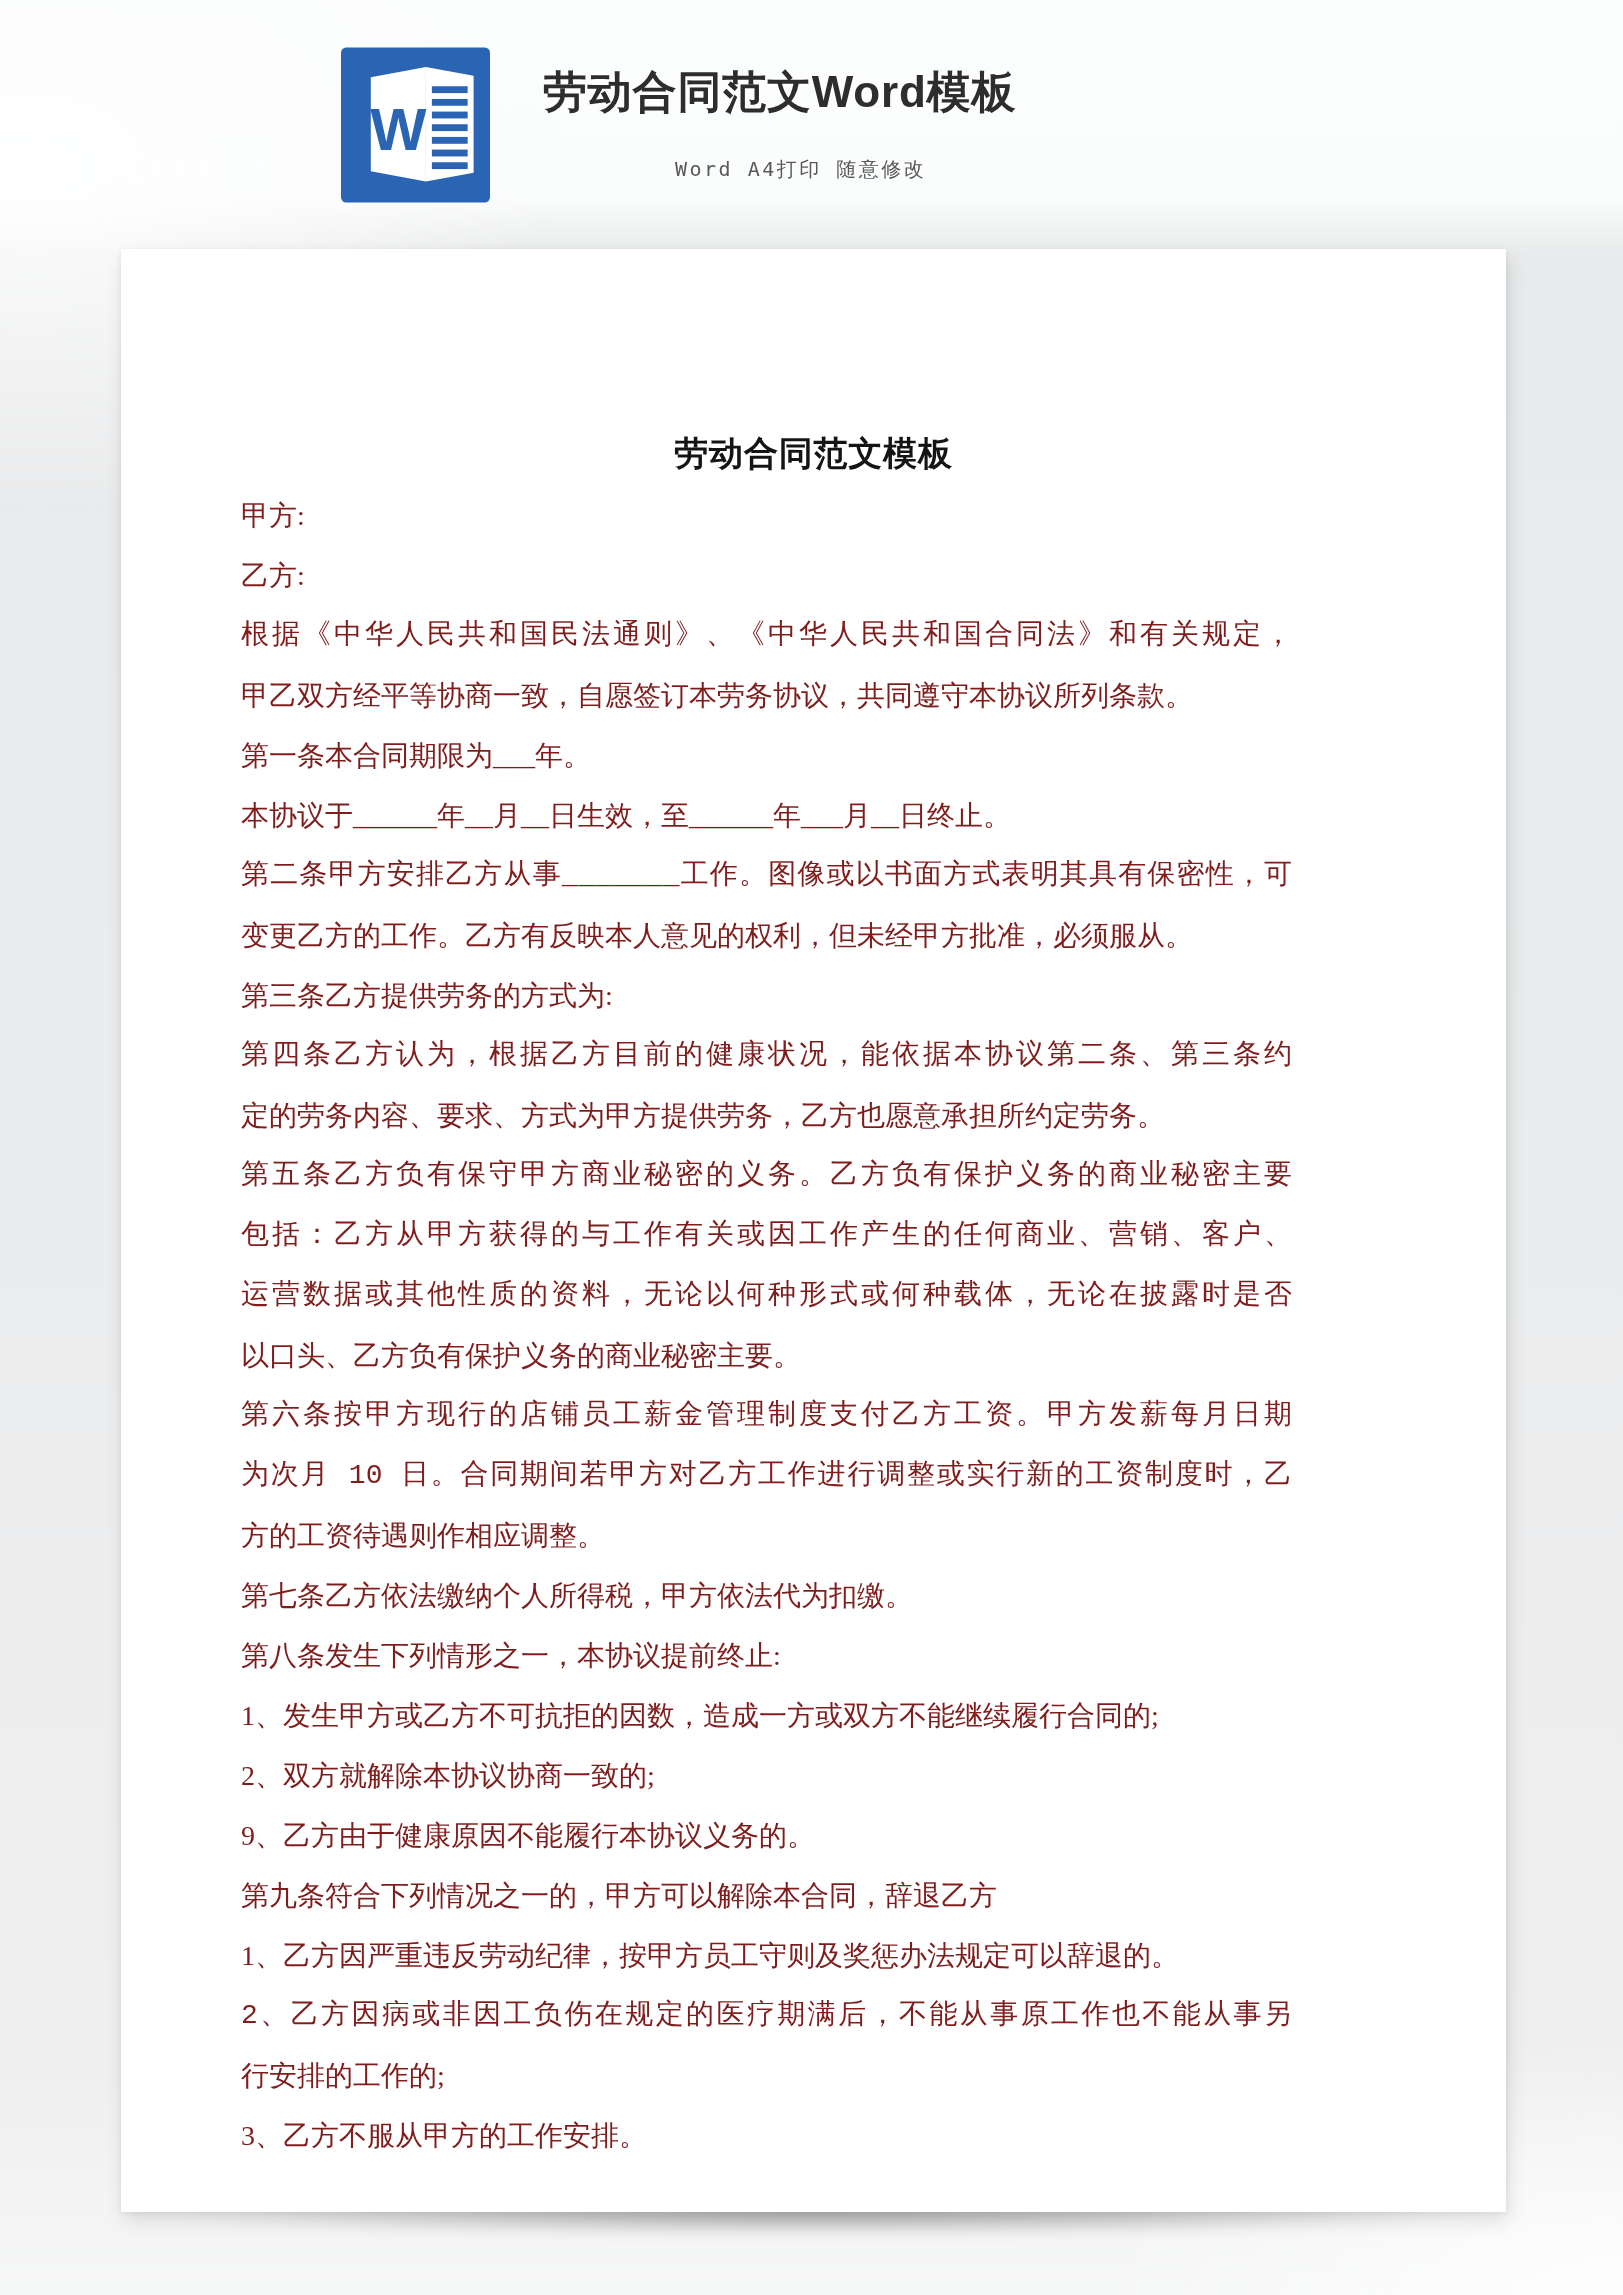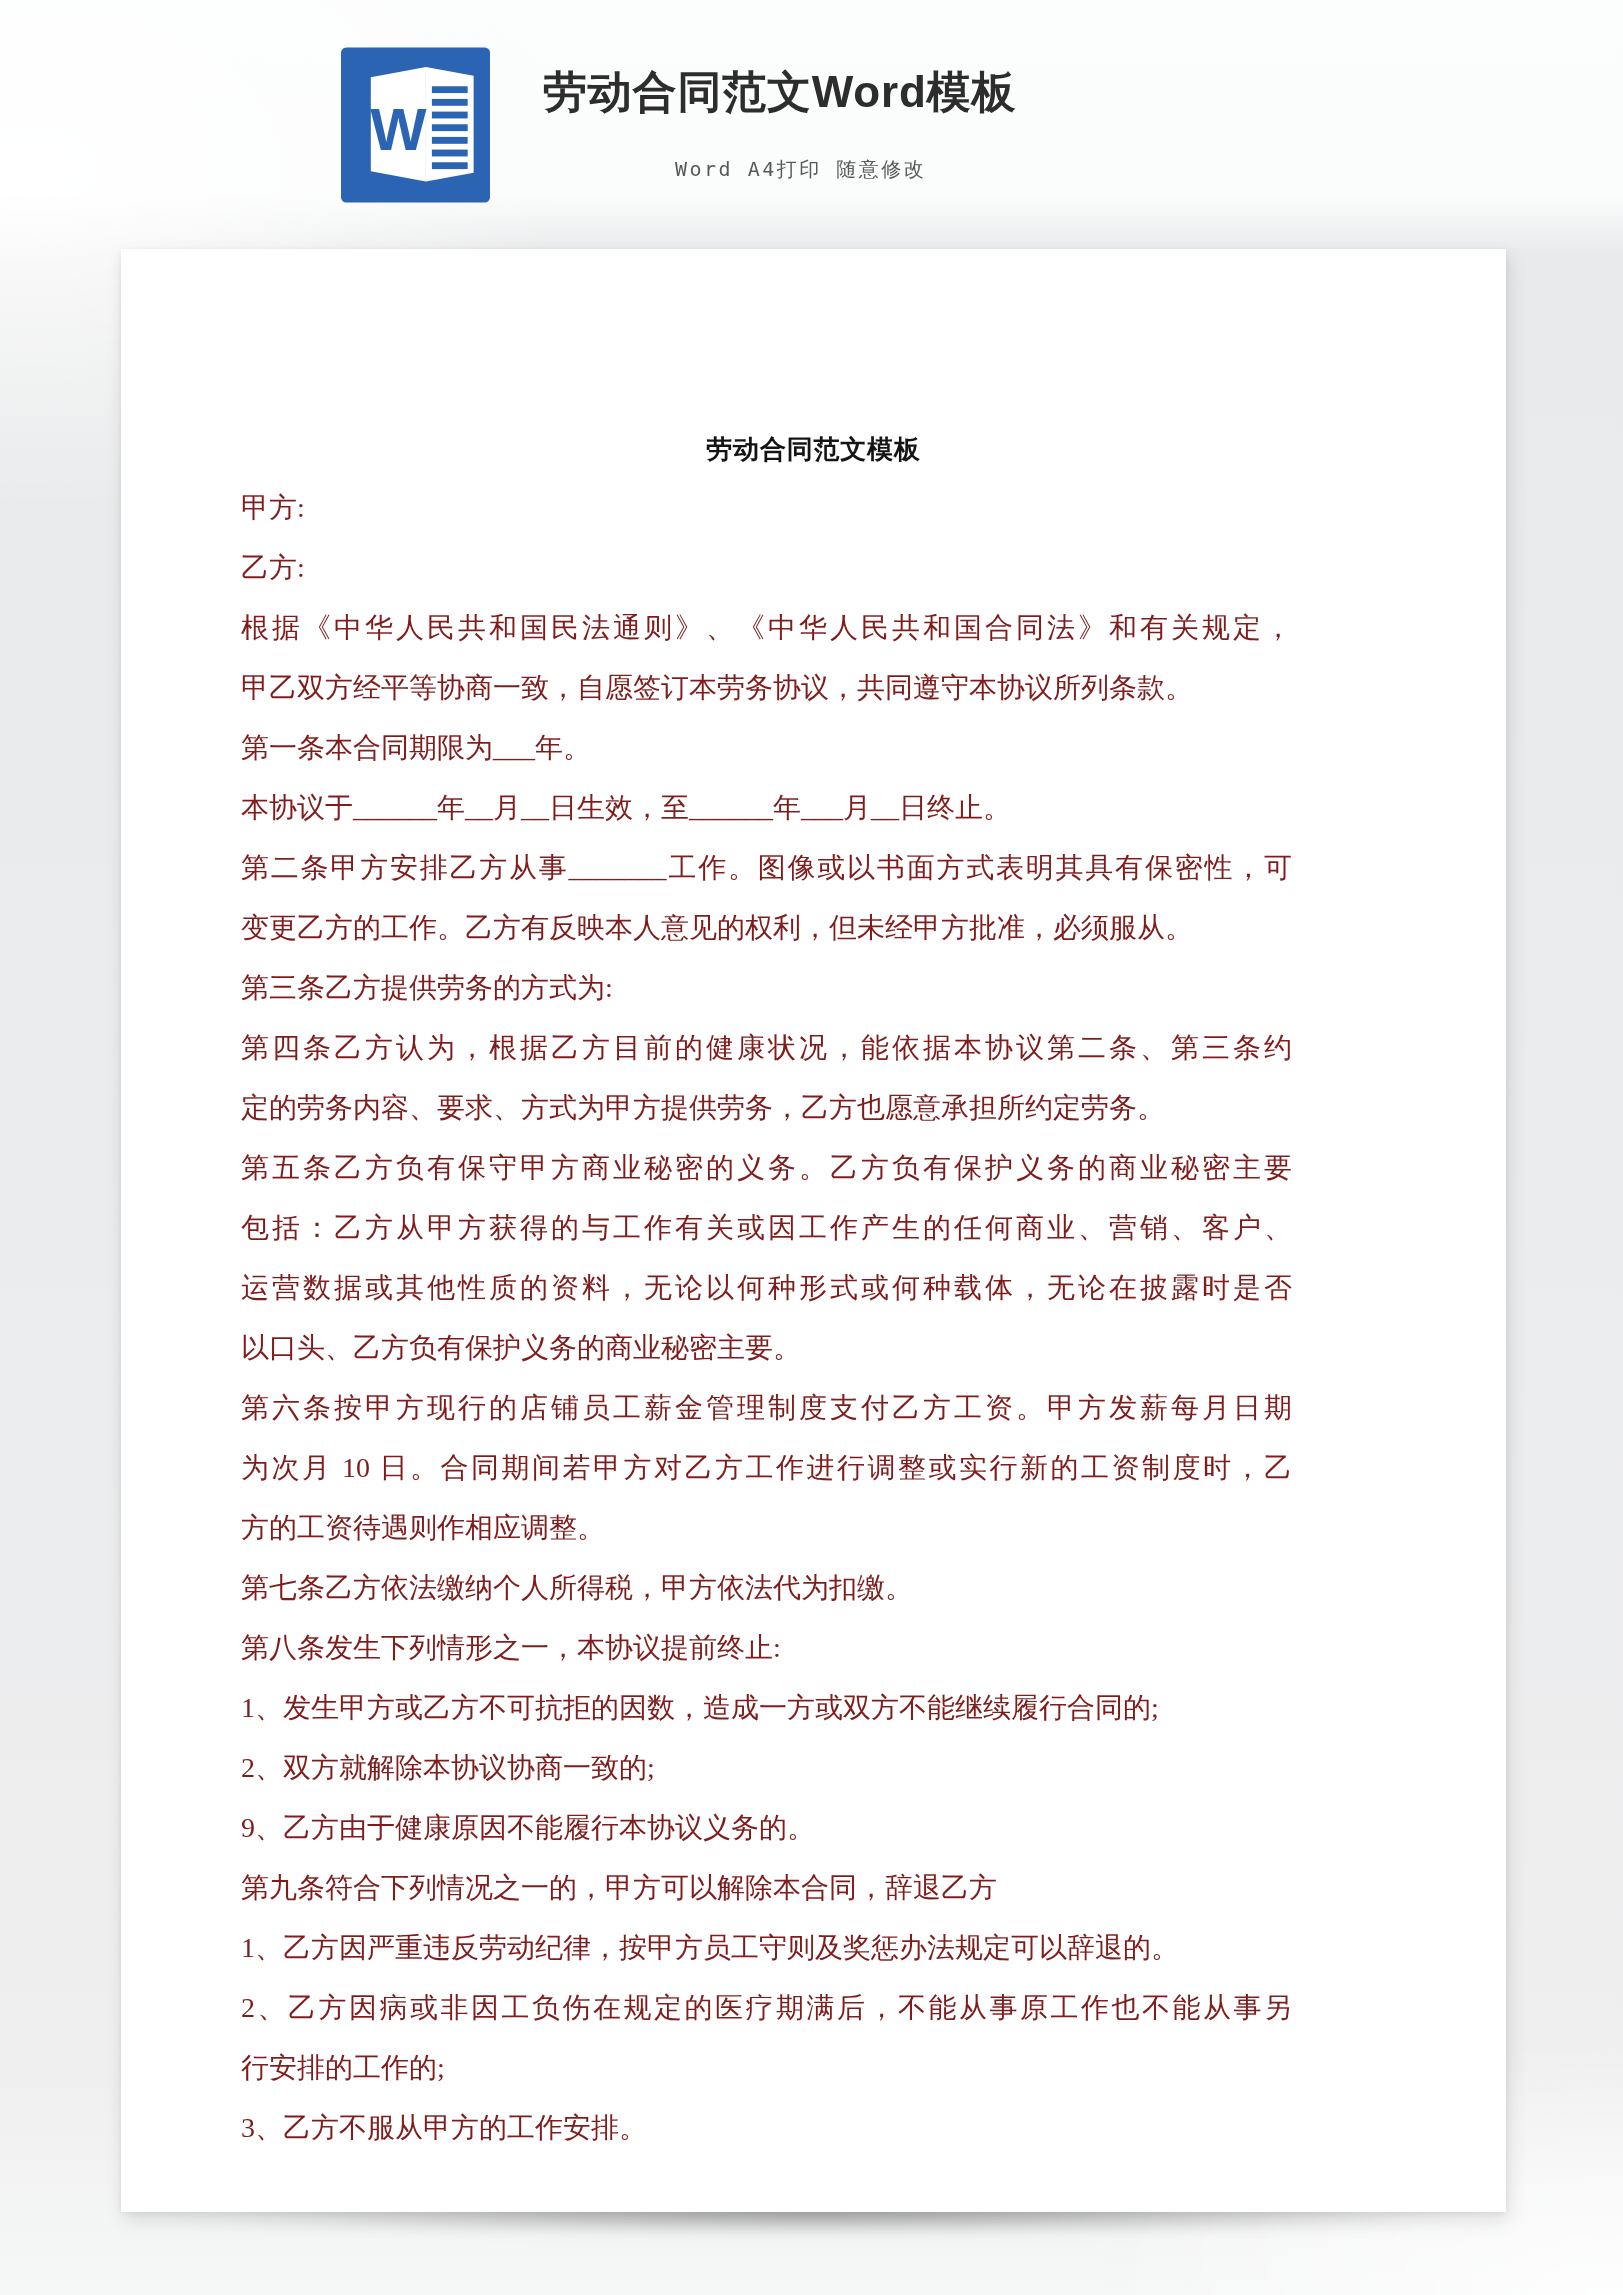--- a/index.html
+++ b/index.html
@@ -44,38 +44,39 @@
     content: "";
     position: absolute; left: 15px; right: 15px; bottom: -22px;
     height: 44px; z-index: -1;
     background: radial-gradient(ellipse at center, rgba(0,0,0,0.32) 0%, rgba(0,0,0,0) 68%);
     filter: blur(7.6px);
   }
   .doc-title {
     margin: 0; padding-top: 188px;
     text-align: center;
     font-family: "Liberation Serif", "DejaVu Serif", serif;
-    font-size: 26px; font-weight: bold; color: #141414;
+    font-size: 34px; font-weight: bold; color: #141414;
     line-height: 1; letter-spacing: 0.8px;
   }
   .doc-body {
     margin-top: 15px;
     padding: 0 214px 0 120px;
     font-family: "Liberation Serif", "DejaVu Serif", serif;
     font-size: 28px; color: #7f1d1d;
   }
   .line {
     height: 60px; line-height: 60px;
     overflow: hidden; white-space: nowrap;
   }
   .line.j {
     white-space: normal;
     text-align: justify;
     text-align-last: justify;
     text-justify: inter-character;
+    font-family: Liberation Mono, monospace;
   }
 </style>
 </head>
 <body>
 
 <div class="header">
 
   <svg class="logo" viewBox="0 0 100 104" aria-hidden="true">
     <rect x="0" y="0" width="100" height="104" rx="3.5" fill="#2a64b2"></rect>
 

